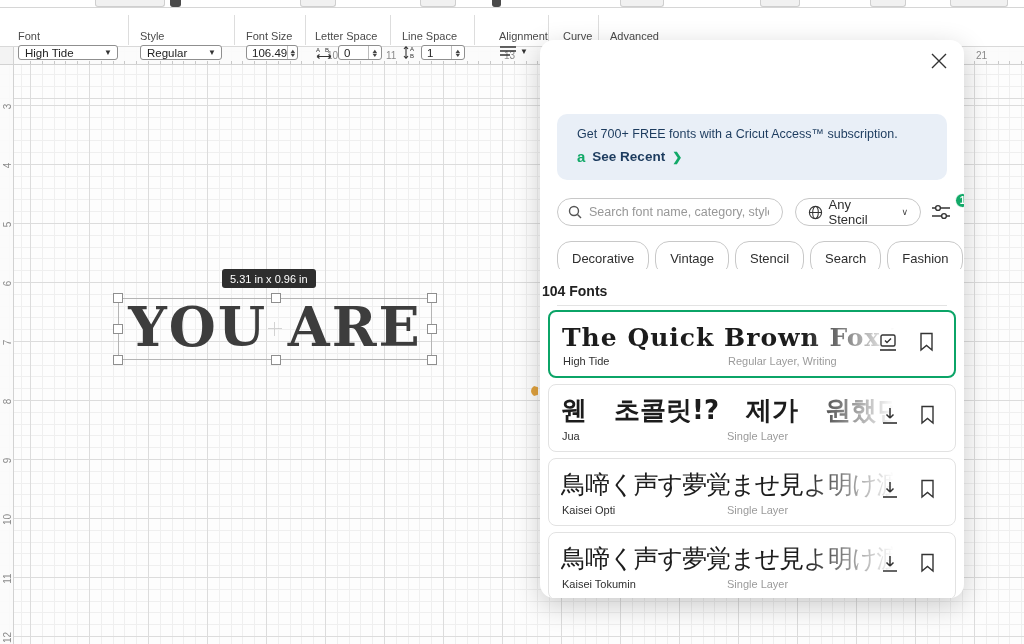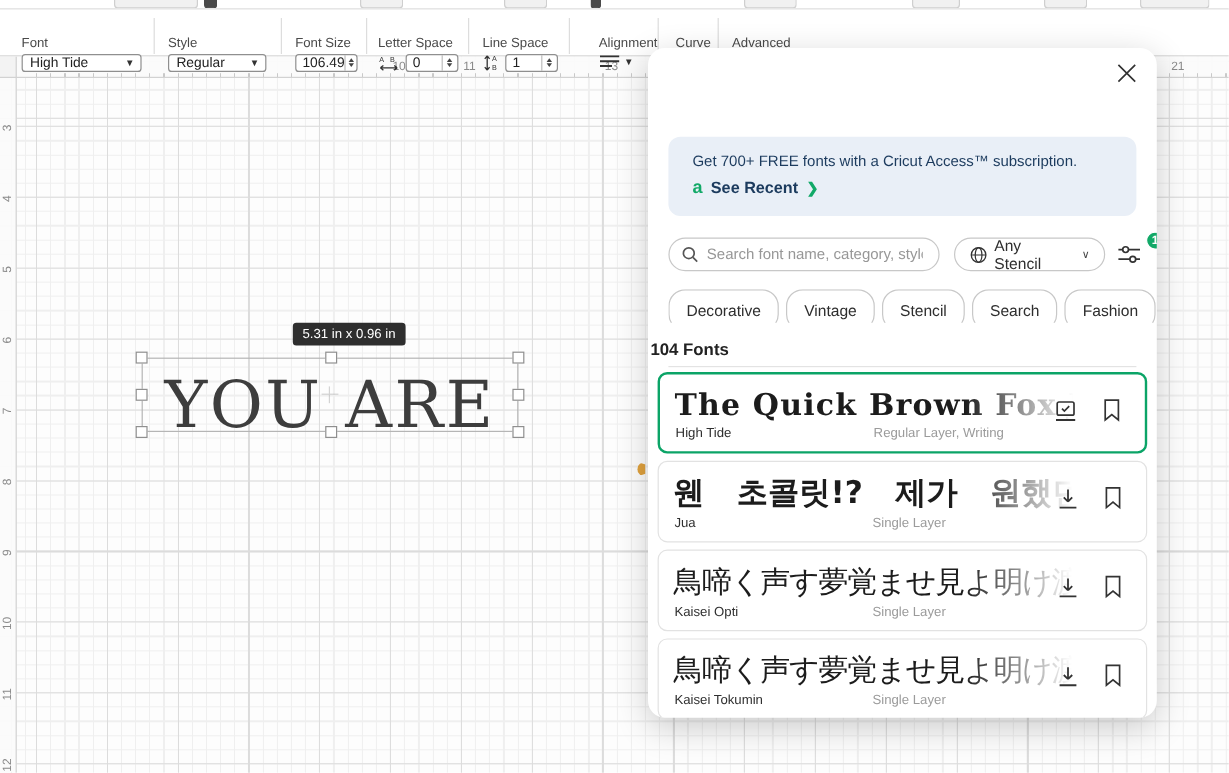--- a/index.html
+++ b/index.html
@@ -51,28 +51,28 @@
     background:rgba(251,251,251,.92); border-right:1px solid #d2d2d2; }
   .ruler-left .num { position:absolute; left:1px; font-size:10px; color:#8a8a8a;
     transform:rotate(-90deg); transform-origin:center; width:12px; text-align:center; }
   .ruler-corner { position:absolute; left:0; top:0; width:14px; height:18px;
     background:#f3f3f3; border-right:1px solid #d2d2d2; border-bottom:1px solid #d2d2d2; }
 
   
   .sel-box { position:absolute; left:118px; top:251px; width:314px; height:62px;
     border:1px solid #b5b5b5; background:transparent; }
   .sel-text { position:absolute; left:50%; top:50%; transform:translate(-50%,-53%);
-    font-family:"DejaVu Serif", serif; font-weight:normal; font-size:54px; letter-spacing:2px;
-    white-space:nowrap; color:#3d3d3d;margin-top:10px; }
+    font-family:"DejaVu Serif", serif; font-weight:bold; font-size:54px; letter-spacing:2px;
+    white-space:nowrap; color:#3d3d3d; }
   .handle { position:absolute; width:10px; height:10px; background:#fff; border:1px solid #8f8f8f; }
   .crosshair { position:absolute; left:50%; top:50%; width:14px; height:14px; transform:translate(-50%,-50%); opacity:.5; }
   .crosshair:before, .crosshair:after { content:""; position:absolute; background:#aaa; }
   .crosshair:before { left:0; top:6px; width:14px; height:1px; }
   .crosshair:after { left:6px; top:0; width:1px; height:14px; }
-  .size-tip { position:absolute; left:244px; top:222px; height:19px; padding:0 8px;
+  .size-tip { position:absolute; left:222px; top:222px; height:19px; padding:0 8px;
     background:#2e2e2e; border-radius:3px; color:#fff; font-size:11px;
     display:flex; align-items:center; white-space:nowrap; }
   .orange-marker { position:absolute; left:531px; top:338px; width:7px; height:12px;
     background:#e0a23e; border-radius:7px 0 0 7px / 6px 0 0 6px; clip-path:polygon(0 0,100% 18%,100% 82%,0 100%); }
 
   
   .panel { position:absolute; left:540px; top:40px; width:424px; height:558px; background:#fff;
     border-radius:14px; box-shadow:0 8px 28px rgba(0,0,0,.20); z-index:30; overflow:hidden; }
   .close-btn { position:absolute; right:16px; top:12px; width:18px; height:18px; cursor:pointer; }
   .tabs { position:absolute; left:13px; top:28px; width:398px; height:29px; display:flex;

